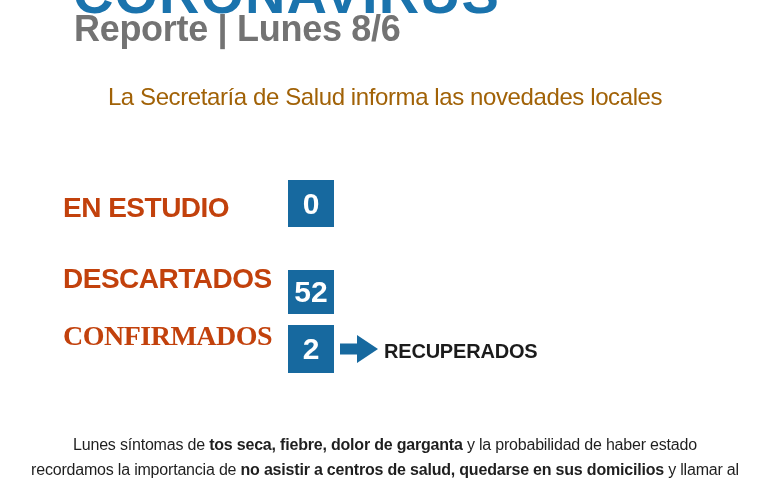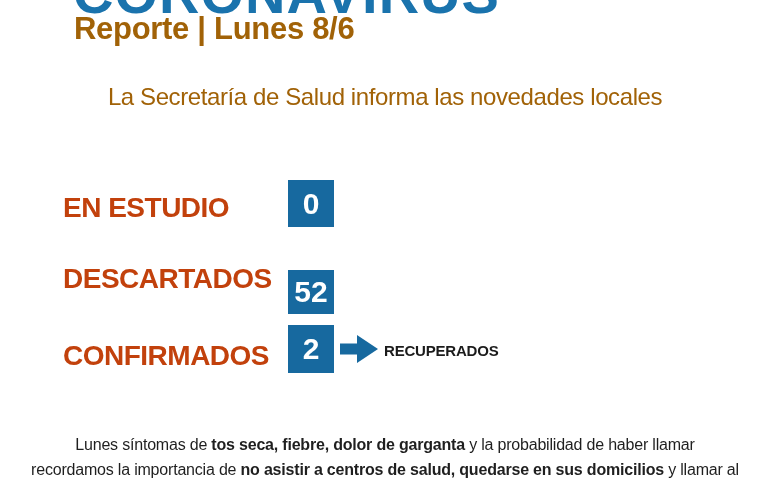--- a/index.html
+++ b/index.html
@@ -21,25 +21,25 @@
     font-weight: 800;
     line-height: 56px;
     letter-spacing: 1px;
     color: #1a73ad;
     white-space: nowrap;
   }
   .subtitle {
     position: absolute;
     left: 74px;
     top: 12px;
-    font-size: 31px;
+    font-size: 36px;
     font-weight: 700;
     line-height: 34px;
     letter-spacing: -0.3px;
-    color: #a16207;
+    color: #737373;
     white-space: nowrap;
   }
 
   
   .intro {
     position: absolute;
     top: 83px;
     left: 0;
     width: 770px;
     text-align: center;
@@ -67,37 +67,37 @@
     background: #17699f;
     color: #ffffff;
     display: flex;
     align-items: center;
     justify-content: center;
     font-size: 30px;
     font-weight: 700;
   }
   .row1-label { top: 194px; }
   .row2-label { top: 265px; text-align: right; }
-  .row3-label { top: 342px; }
+  .row3-label { top: 322px; font-family: Liberation Serif, serif; }
   .row1-box { top: 180px; height: 47px; }
   .row2-box { top: 254px; height: 44px; margin-top: 16px; }
   .row3-box { top: 325px; height: 48px; }
 
   .arrow-icon {
     position: absolute;
     left: 340px;
     top: 335px;
     width: 38px;
     height: 28px;
   }
   .recovered-label {
     position: absolute;
     left: 384px;
     top: 341px;
-    font-size: 15px;
+    font-size: 20px;
     font-weight: 700;
     line-height: 20px;
     letter-spacing: -0.2px;
     color: #1b1b1b;
     white-space: nowrap;
   }
 
   
   .footer {
     position: absolute;
@@ -142,17 +142,17 @@
 
   <span class="arrow-icon">
     <svg width="38" height="28" viewBox="0 0 38 28" xmlns="http://www.w3.org/2000/svg">
       <path d="M0 8.5 H17 V0 L38 14 L17 28 V19.5 H0 Z" fill="#17699f"></path>
     </svg>
   </span>
 
   <div class="recovered-label">RECUPERADOS</div>
 
   <div class="footer">
-    <div><span>Lunes síntomas de </span><b>tos seca, fiebre, dolor de garganta</b><span> y la probabilidad de haber llamar</span></div>
+    <div><span>Lunes síntomas de </span><b>tos seca, fiebre, dolor de garganta</b><span> y la probabilidad de haber estado</span></div>
     <div><span>recordamos la importancia de </span><b>no asistir a centros de salud, quedarse en sus domicilios</b><span> y llamar al</span></div>
   </div>
 
 </div>
 
 </body></html>

